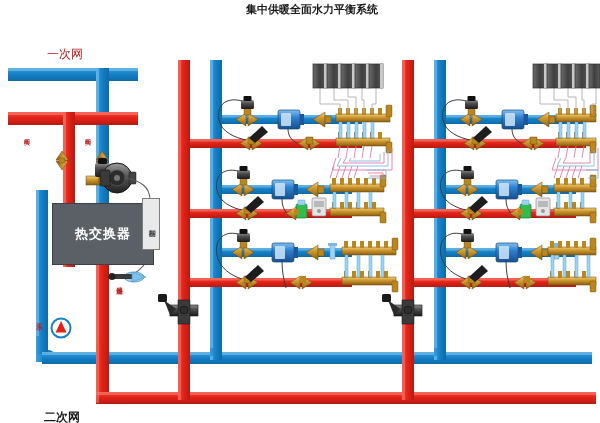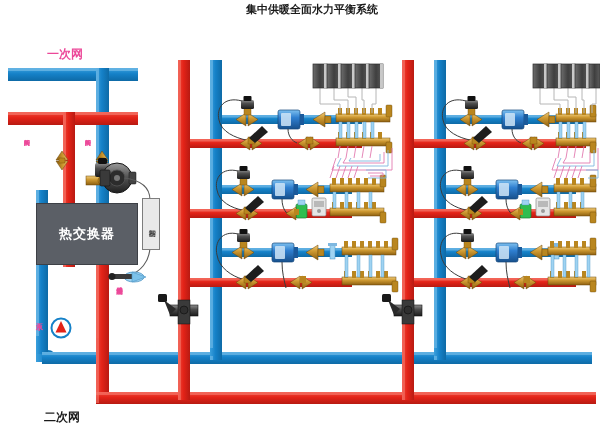--- a/index.html
+++ b/index.html
@@ -1,21 +1,21 @@
 <!DOCTYPE html>
 <html><head>
 <meta charset="utf-8">
 <style>
   html,body{margin:0;padding:0;background:#ffffff;}
   body{width:600px;height:423px;position:relative;overflow:hidden;
        font-family:"DejaVu Sans","Liberation Sans",sans-serif;}
   #stage{position:absolute;left:0;top:0;width:600px;height:423px;}
   .t{position:absolute;white-space:nowrap;}
   .title{left:0;top:2px;width:600px;text-align:center;font-size:11px;color:#1a1a1a;font-weight:bold;padding-left:12px;}
-  .lbl-blue{color:#ec4899;font-weight:bold;}
+  .lbl-blue{color:#b91c1c;font-weight:normal;}
   .vert{writing-mode:vertical-rl;text-orientation:upright;line-height:1;}
   .hx{position:absolute;background:#5b5f66;color:#fff;display:flex;
       align-items:center;justify-content:center;font-size:13px;font-weight:bold;
       border:1px solid #3d4046;letter-spacing:1px;}
   .ctrl{position:absolute;background:#e9e9e9;border:1px solid #7d7d7d;
         display:flex;align-items:center;justify-content:center;}
   .ctrl span{writing-mode:vertical-rl;text-orientation:upright;font-size:7px;color:#333;line-height:1.05;}
   svg{position:absolute;left:0;top:0;overflow:visible;}
 </style>
 </head>
@@ -672,21 +672,21 @@
       <rect x="586" y="64" width="3" height="24" fill="#e6e6e6" opacity="0.8"></rect>
       <rect x="589" y="64" width="11" height="24" fill="url(#gRad)" stroke="#2c2c2c" stroke-width="0.7"></rect>
     </g>
 
     <g>
       <rect x="210" y="348" width="12" height="8" fill="url(#gBlueV)"></rect>
       <rect x="434" y="348" width="12" height="8" fill="url(#gBlueV)"></rect>
     </g>
   </svg>
 
-  <div class="hx" style="left:36px;top:203px;width:100px;height:60px;">
+  <div class="hx" style="left:52px;top:203px;width:100px;height:60px;">
     <span>热交换器</span>
   </div>
 
   <div class="ctrl" style="left:142px;top:198px;width:16px;height:50px;">
     <span>控制器</span>
   </div>
 
   <div class="t lbl-blue" style="left:47px;top:46px;font-size:12px;">一次网</div>
 
   <div class="t" style="left:44px;top:374px;font-size:12px;font-weight:bold;color:#1a1a1a;margin-top:35px;">二次网</div>

